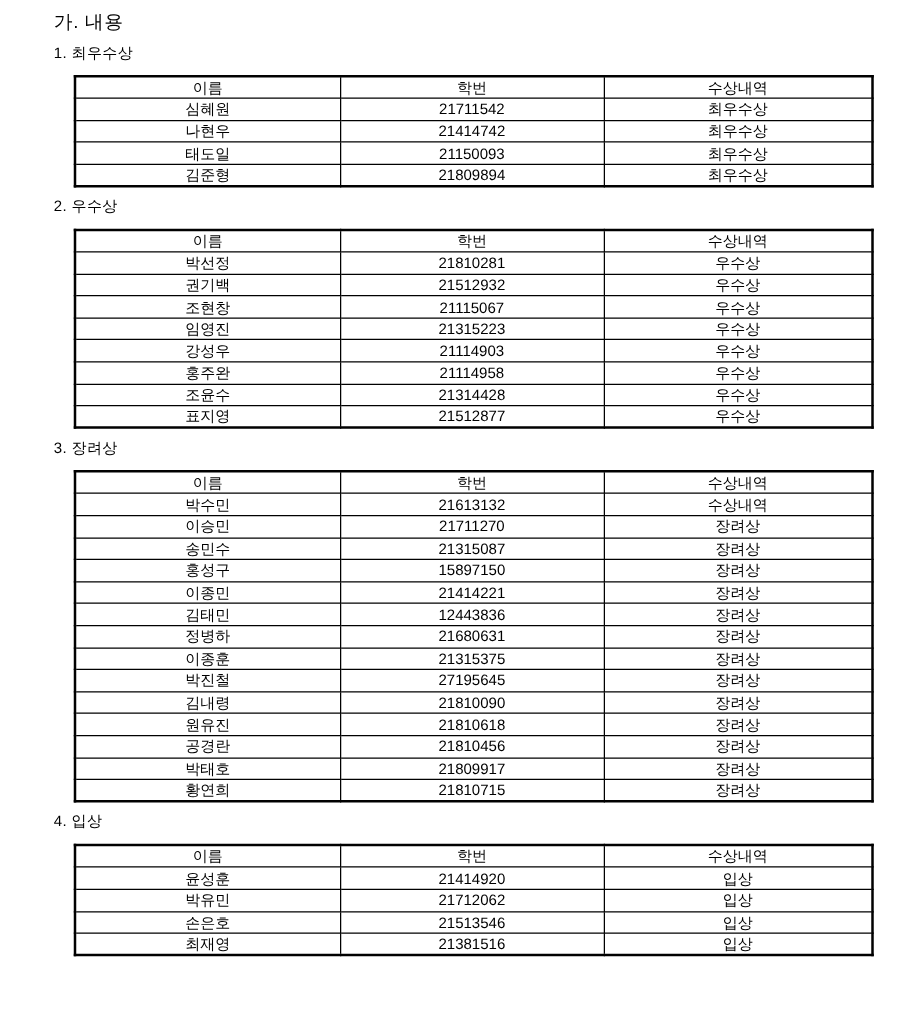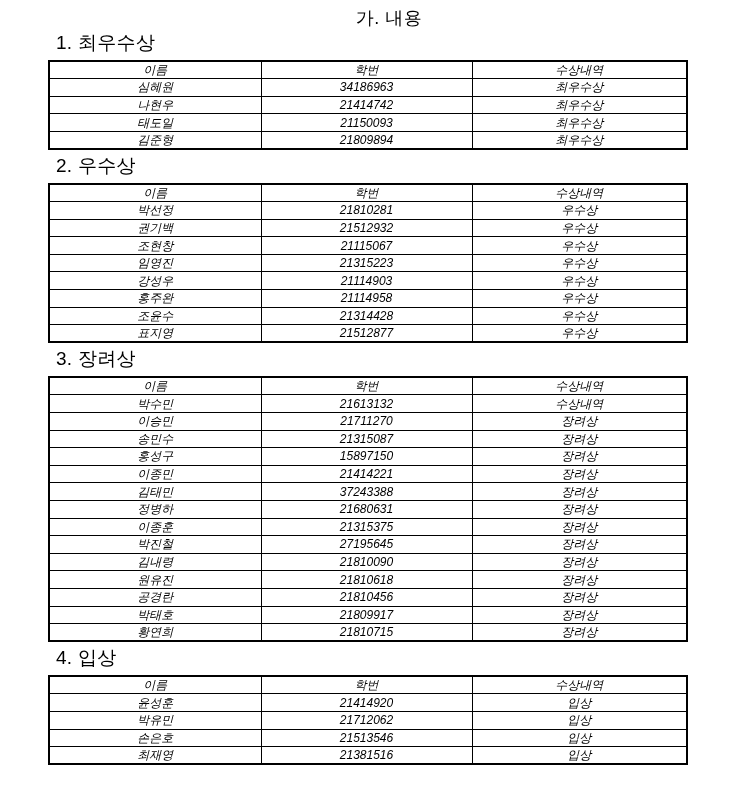--- a/index.html
+++ b/index.html
@@ -9,42 +9,40 @@
     font-family: "Liberation Sans", "DejaVu Sans", sans-serif;
     color: #000000;
   }
   #doc {
     width: 735px;
     height: 808px;
     padding: 9px 0 0 43px;
     background: #ffffff;
   }
   .doc-title {
-    font-size: 18px;
+    font-size: 15px;
     line-height: 18px;
     letter-spacing: 0.5px;
     margin-bottom: 6px;
-    text-align: center;
   }
   .section { margin-bottom: 2px; }
   .section-heading {
-    font-size: 19px;
+    font-size: 12px;
     line-height: 17px;
-    margin-left: 13px;
+    margin-left: 0;
     margin-top: 7px;
     margin-bottom: 9px;
     letter-spacing: 0.3px;
   }
   table.awards {
     border-collapse: collapse;
     table-layout: fixed;
     width: 638px;
-    margin-left: 5px;
+    margin-left: 16px;
     border: 2px solid #000000;
-    font-style: italic;
   }
   table.awards col.c-name  { width: 212px; }
   table.awards col.c-id    { width: 211px; }
   table.awards col.c-award { width: 215px; }
   table.awards th, table.awards td {
     border: 1px solid #000000;
     font-weight: normal;
     font-size: 12px;
     height: 17.6px;
     line-height: 16px;
@@ -72,21 +70,21 @@
           <thead>
             <tr>
               <th>이름</th>
               <th>학번</th>
               <th>수상내역</th>
             </tr>
           </thead>
           <tbody>
             <tr>
               <td>심혜원</td>
-              <td>34186963</td>
+              <td>21711542</td>
               <td>최우수상</td>
             </tr>
             <tr>
               <td>나현우</td>
               <td>21414742</td>
               <td>최우수상</td>
             </tr>
             <tr>
               <td>태도일</td>
               <td>21150093</td>
@@ -195,21 +193,21 @@
               <td>15897150</td>
               <td>장려상</td>
             </tr>
             <tr>
               <td>이종민</td>
               <td>21414221</td>
               <td>장려상</td>
             </tr>
             <tr>
               <td>김태민</td>
-              <td>37243388</td>
+              <td>12443836</td>
               <td>장려상</td>
             </tr>
             <tr>
               <td>정병하</td>
               <td>21680631</td>
               <td>장려상</td>
             </tr>
             <tr>
               <td>이종훈</td>
               <td>21315375</td>

